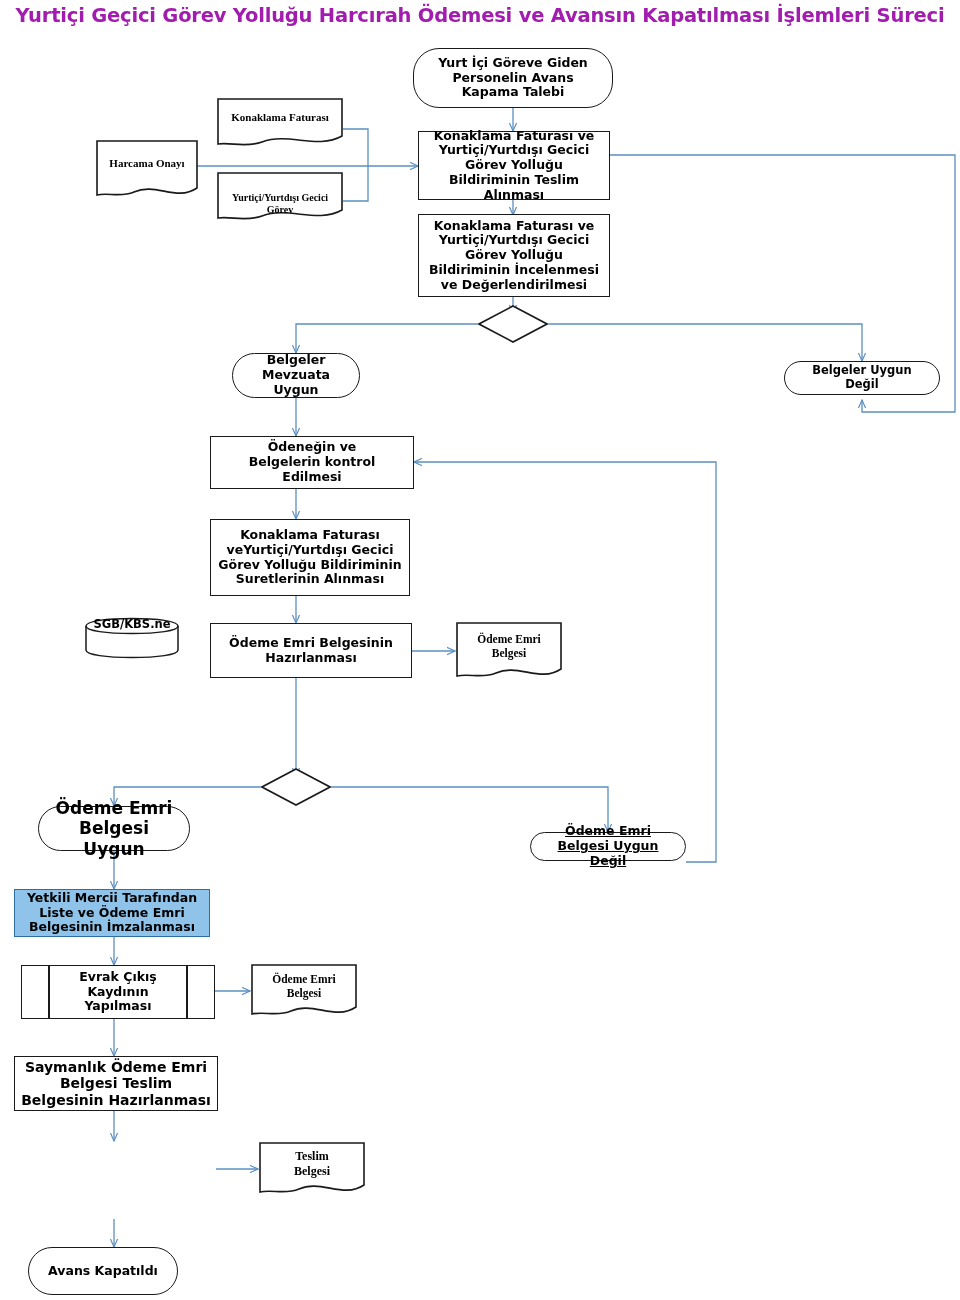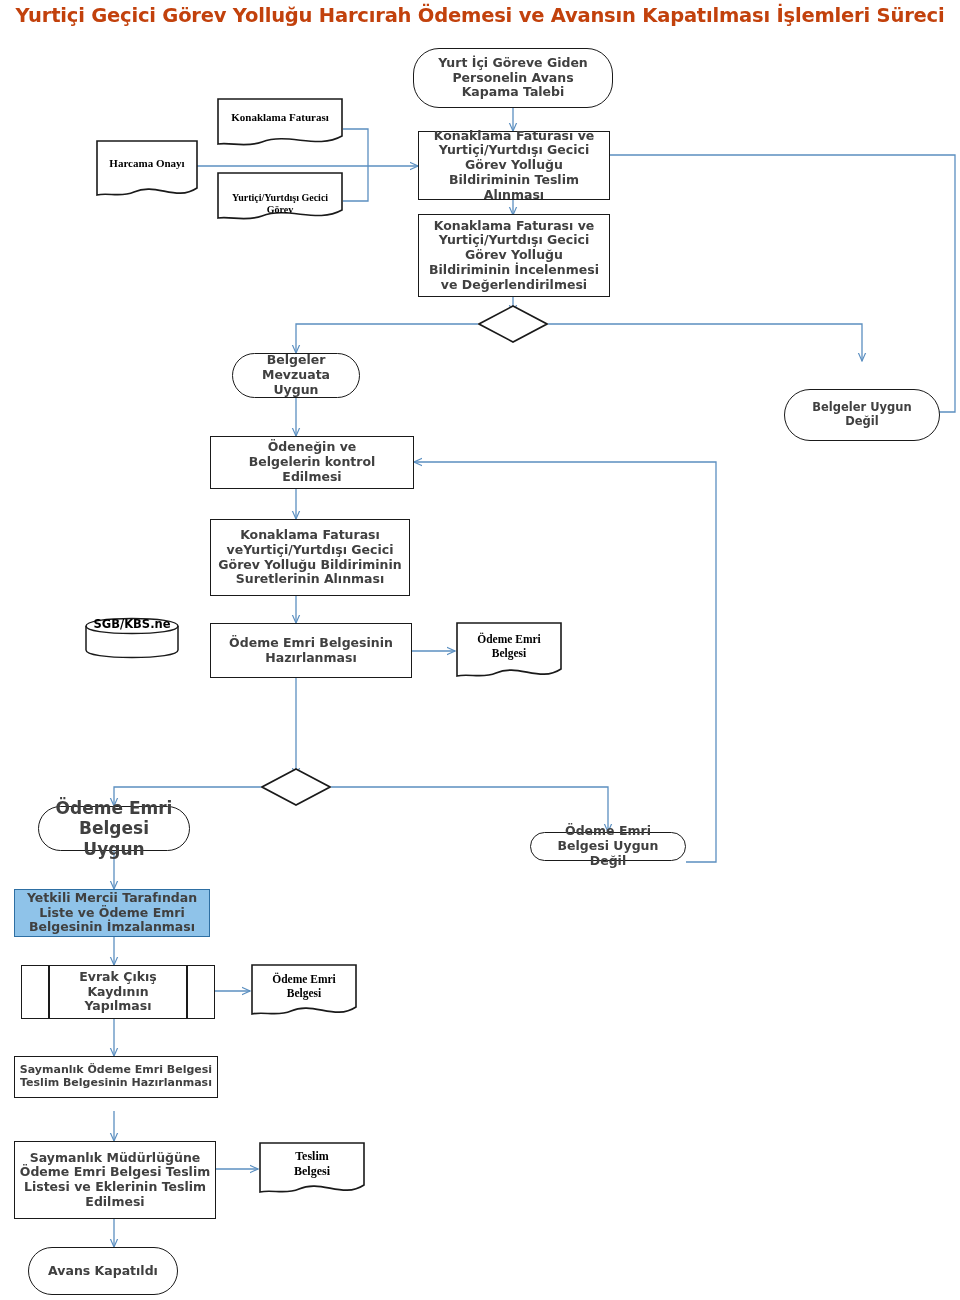--- a/index.html
+++ b/index.html
@@ -5,27 +5,27 @@
   html,body{margin:0;padding:0;background:#ffffff;}
   body{width:960px;height:1300px;position:relative;overflow:hidden;
        font-family:"DejaVu Sans","Liberation Sans",sans-serif;color:#000;}
 
   #canvas{position:absolute;left:0;top:0;width:960px;height:1300px;}
 
   
   .title{
     position:absolute;left:0;top:4px;width:960px;text-align:center;
     font-size:19.5px;font-weight:bold;letter-spacing:-0.2px;
-    color:#c2410c;line-height:1.2;
+    color:#a21caf;line-height:1.2;
   }
 
   
   .node{position:absolute;box-sizing:border-box;display:flex;
         align-items:center;justify-content:center;text-align:center;
-        font-weight:bold;line-height:1.18;color:#404040;}
+        font-weight:bold;line-height:1.18;color:#000000;}
 
   
   .proc{border:1.6px solid #1a1a1a;background:#fff;}
 
   
   .term{border:1.8px solid #1a1a1a;background:#fff;border-radius:26px;}
 
   
   .term-thin{border:1.5px solid #1a1a1a;background:#fff;border-radius:26px;}
 
@@ -168,21 +168,21 @@
   <div class="dec" style="left:478px;top:305px;width:70px;height:38px;">
     <svg width="70" height="38" viewBox="0 0 70 38">
       <polygon points="35,1 69,19 35,37 1,19" fill="#fff" stroke="#1a1a1a" stroke-width="1.6"></polygon>
     </svg>
   </div>
 
   <div class="node term" style="left:232px;top:353px;width:128px;height:45px;font-size:12.5px;padding:0 10px;">
     <span>Belgeler Mevzuata Uygun</span>
   </div>
 
-  <div class="node term-thin" style="left:784px;top:361px;width:156px;height:52px;font-size:11.5px;padding:0 10px;margin-top:28px;">
+  <div class="node term-thin" style="left:784px;top:361px;width:156px;height:34px;font-size:11.5px;padding:0 10px;">
     <span>Belgeler Uygun Değil</span>
   </div>
 
   <div class="node proc" style="left:210px;top:436px;width:204px;height:53px;font-size:12.5px;padding:0 24px;">
     <span>Ödeneğin ve Belgelerin kontrol Edilmesi</span>
   </div>
 
   <div class="node proc" style="left:210px;top:519px;width:200px;height:77px;font-size:12.5px;padding:0 6px;">
     <span>Konaklama Faturası veYurtiçi/Yurtdışı Gecici Görev Yolluğu Bildiriminin Suretlerinin Alınması</span>
   </div>
@@ -213,21 +213,21 @@
   <div class="dec" style="left:261px;top:768px;width:70px;height:38px;">
     <svg width="70" height="38" viewBox="0 0 70 38">
       <polygon points="35,1 69,19 35,37 1,19" fill="#fff" stroke="#1a1a1a" stroke-width="1.6"></polygon>
     </svg>
   </div>
 
   <div class="node term" style="left:38px;top:806px;width:152px;height:45px;font-size:17px;padding:0 10px;">
     <span>Ödeme Emri Belgesi Uygun</span>
   </div>
 
-  <div class="node term" style="left:530px;top:832px;width:156px;height:29px;font-size:12.5px;padding:7px 10px;">
+  <div class="node term" style="left:530px;top:832px;width:156px;height:29px;font-size:12.5px;padding:7px 10px;text-decoration:underline;">
     <span>Ödeme Emri Belgesi Uygun Değil</span>
   </div>
 
   <div class="node hl" style="left:14px;top:889px;width:196px;height:48px;font-size:12.5px;padding:0 4px;">
     <span>Yetkili Mercii Tarafından Liste ve Ödeme Emri Belgesinin  İmzalanması</span>
   </div>
 
   <div class="node predef" style="left:21px;top:965px;width:194px;height:54px;font-size:12.5px;padding:0 30px;">
     <span class="bar l"></span>
     <span class="bar r"></span>
@@ -236,27 +236,24 @@
 
   <div class="doc" style="left:251px;top:964px;width:106px;height:55px;">
     <svg class="ov" width="106" height="55" viewBox="0 0 106 55">
       <path d="M1,1 H105 V43 C84,57 62,37 40,47 C26,53 13,47 1,50 Z" fill="#fff" stroke="#1a1a1a" stroke-width="1.6"></path>
     </svg>
     <div class="lbl" style="height:44px;font-size:11.5px;padding:0 6px;">
       <span>Ödeme Emri Belgesi</span>
     </div>
   </div>
 
-  <div class="node proc" style="left:14px;top:1056px;width:204px;height:42px;font-size:11px;padding:0 2px;">
+  <div class="node proc" style="left:14px;top:1056px;width:204px;height:55px;font-size:14px;padding:0 2px;">
     <span>Saymanlık  Ödeme Emri Belgesi Teslim Belgesinin Hazırlanması</span>
   </div>
 
-  <div class="node proc" style="left:14px;top:1141px;width:202px;height:78px;font-size:12.5px;padding:0 4px;">
-    <span>Saymanlık Müdürlüğüne Ödeme Emri Belgesi Teslim Listesi ve Eklerinin Teslim Edilmesi</span>
-  </div>
 
   <div class="doc" style="left:259px;top:1142px;width:106px;height:55px;">
     <svg class="ov" width="106" height="55" viewBox="0 0 106 55">
       <path d="M1,1 H105 V43 C84,57 62,37 40,47 C26,53 13,47 1,50 Z" fill="#fff" stroke="#1a1a1a" stroke-width="1.6"></path>
     </svg>
     <div class="lbl" style="height:44px;font-size:12px;padding:0 24px;">
       <span>Teslim Belgesi</span>
     </div>
   </div>
 

